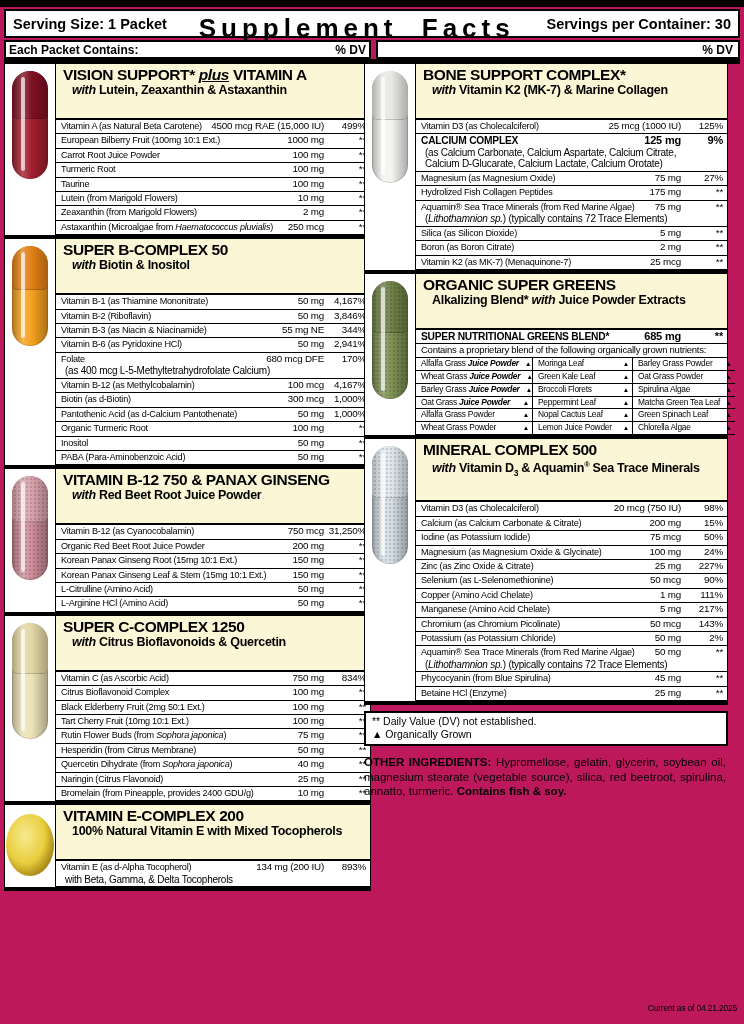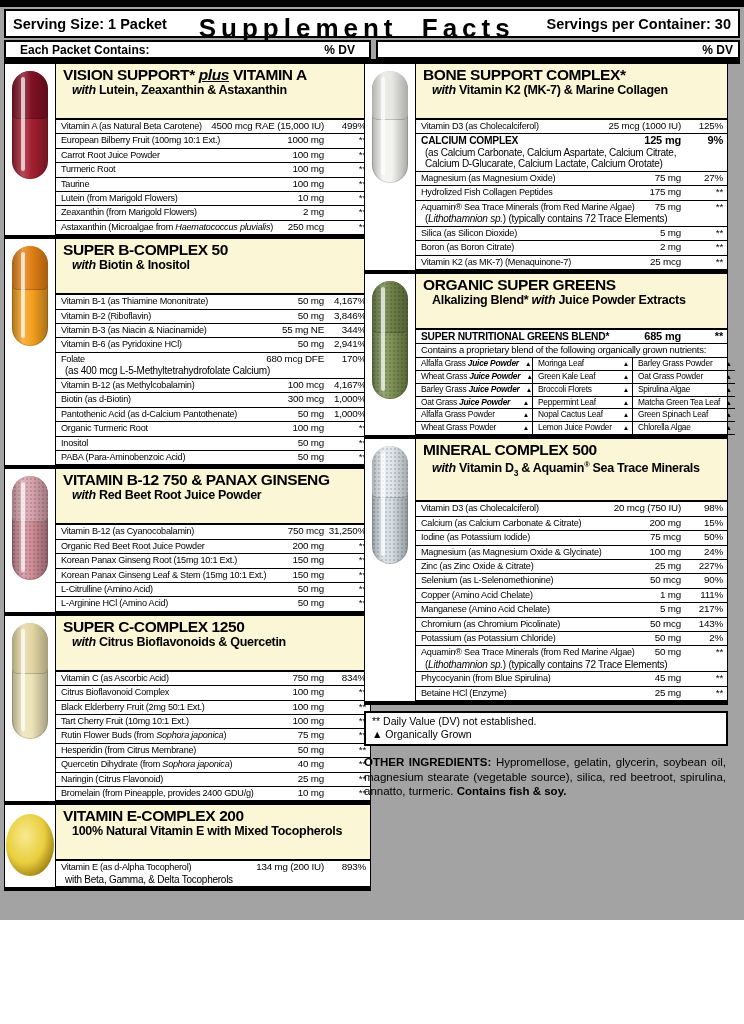--- a/index.html
+++ b/index.html
@@ -1,25 +1,25 @@
 <!DOCTYPE html>
 <html style="--headbg: #fbf6d5;"><head>
 <meta charset="utf-8">
 <style>
   *{margin:0;padding:0;box-sizing:border-box;}
   html,body{width:744px;height:1024px;background:#fff;font-family:"Liberation Sans",sans-serif;color:#000;}
-  .page{position:relative;width:744px;height:920px;overflow:hidden;background:#a3a3a3;}
+  .page{position:relative;width:744px;height:1024px;overflow:hidden;background:#be185d;}
   .topbar{position:absolute;left:0;top:0;width:744px;height:7px;background:#000;}
   .titlebox{position:absolute;left:4px;right:4px;top:9px;height:29px;border:2px solid #000;background:#fff;
     display:flex;align-items:center;justify-content:space-between;padding:0 7px;}
   .t-left,.t-right{font-weight:bold;font-size:14.5px;white-space:nowrap;}
   .t-center{font-weight:bold;font-size:26px;letter-spacing:5px;word-spacing:12px;white-space:nowrap;margin-top:9px;}
   .subhead{position:absolute;left:4px;right:4px;top:40px;height:19px;display:flex;gap:5px;}
   .subhead .boxL{width:367px;border:2px solid #000;display:flex;align-items:center;justify-content:space-between;
-    padding:0 14px;font-weight:bold;font-size:12px;background:#fff;}
+    padding:0 3px;font-weight:bold;font-size:12px;background:#fff;}
   .subhead .boxR{flex:1;border:2px solid #000;display:flex;align-items:center;justify-content:flex-end;
     padding:0 5px;font-weight:bold;font-size:12px;background:#fff;}
   .thickbar{position:absolute;left:4px;right:4px;top:59px;height:5px;background:#000;}
   .col{position:absolute;top:64px;}
   .col-left{left:4px;width:367px;}
   .col-right{left:364px;width:364px;}
   .stack{border-bottom:4px solid #000;}
   .panel{display:flex;border-left:1.5px solid #000;border-right:1.5px solid #000;border-top:4px solid #000;background:#fff;}
   .stack .panel:first-child{border-top:0;}
   .cap-col{width:50px;flex:0 0 50px;display:flex;justify-content:center;align-items:flex-start;padding-top:7px;background:#fff;}

